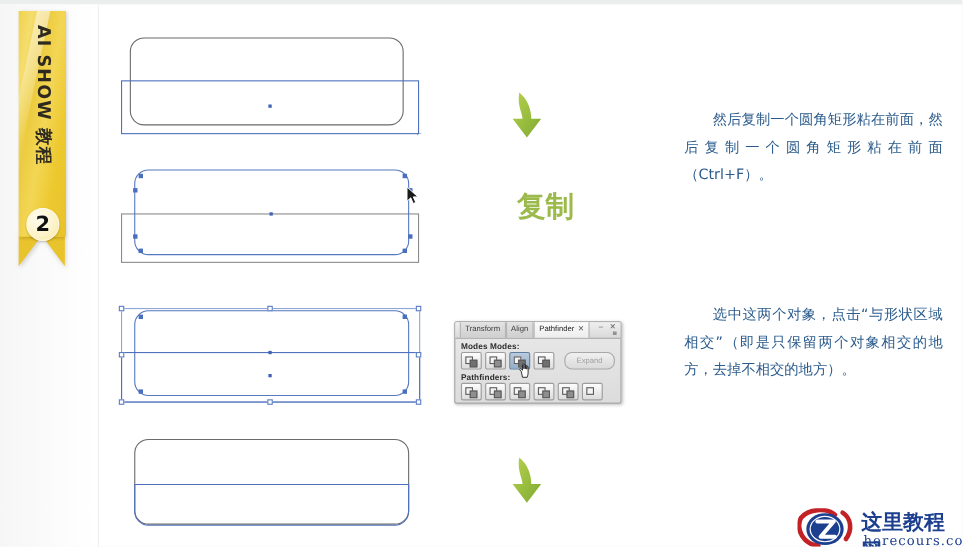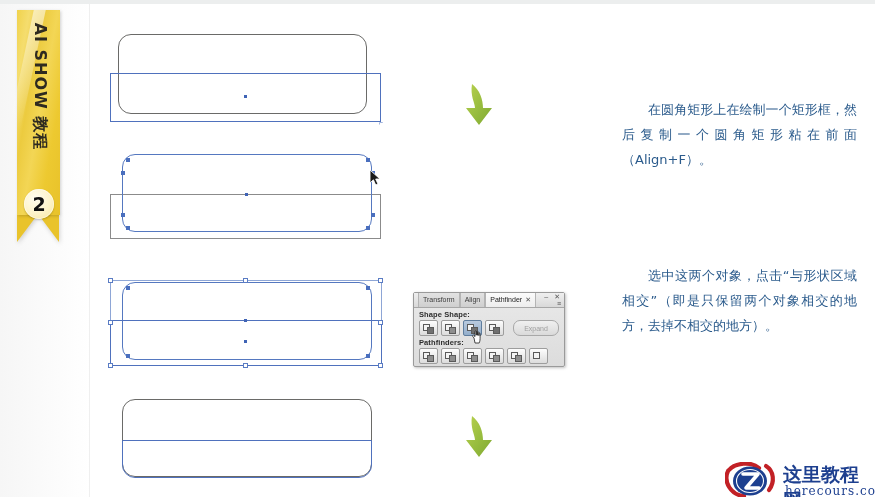--- a/index.html
+++ b/index.html
@@ -183,21 +183,21 @@
   .para {
     position: absolute;
     width: 235px;
     color: #2b5b8c;
     font-size: 13px;
     line-height: 25px;
     text-align: justify;
     font-family: "DejaVu Sans", sans-serif;
   }
   .para.p1 { left: 622px; top: 93px; }
-  .para.p2 { left: 622px; top: 259px; }
+  .para.p2 { left: 622px; top: 270px; }
   .para .indent { text-indent: 26px; display: block; }
 
   
   #pathfinder {
     position: absolute;
     left: 413px;
     top: 288px;
     width: 152px;
     height: 75px;
     background: linear-gradient(to bottom, #e9e9e9 0%, #dcdcdc 100%);
@@ -374,20 +374,21 @@
     <div class="anchor" style="left:261px; top:64px;"></div>
     <div class="center-dot" style="left:135px; top:44px;"></div>
     <div class="cursor-arrow" style="left:259px; top:20px;">
       <svg width="14" height="18" viewBox="0 0 14 18">
         <path d="M1,1 L1,14 L4.4,10.8 L6.7,16 L9,15 L6.7,10 L11,10 Z" fill="#1a1a1a" stroke="#ffffff" stroke-width="0.9"></path>
       </svg>
     </div>
   </div>
 
   <div id="green-caption">
+    <div class="l1">复制</div>
   </div>
 
   <div class="illus" style="left:110px; top:272px; width:285px; height:100px;">
     <div class="bbox" style="left:0px; top:4px; width:272px; height:86px;"></div>
     <div class="rr-blue" style="left:12px; top:6px; width:250px; height:78px;"></div>
     <div class="rect-blue" style="left:0px; top:44px; width:272px; height:46px;"></div>
     <div class="center-dot" style="left:134px; top:43px;"></div>
     <div class="center-dot" style="left:134px; top:64px;"></div>
     <div class="handle" style="left:-2px; top:2px;"></div>
     <div class="handle" style="left:133px; top:2px;"></div>
@@ -411,21 +412,21 @@
       <div class="pf-tab">
         <span>Align</span>
       </div>
       <div class="pf-tab active">
         <span>Pathfinder</span><span class="x">✕</span>
       </div>
       <div id="pf-winbtns">– ✕</div>
       <div id="pf-menuicon">≡</div>
     </div>
 
-    <div class="pf-label">Shape Shape:</div>
+    <div class="pf-label">Modes Modes:</div>
     <div class="pf-row">
       <div class="pf-btn">
         <span class="g1"></span>
         <span class="g2 gf"></span>
       </div>
       <div class="pf-btn">
         <span class="g1"></span>
         <span class="g2"></span>
       </div>
       <div class="pf-btn selected">
@@ -487,21 +488,21 @@
           <stop offset="0%" stop-color="#b9d14f"></stop>
           <stop offset="55%" stop-color="#97bc3e"></stop>
           <stop offset="100%" stop-color="#7fa832"></stop>
         </linearGradient>
       </defs>
       <path d="M14,2 C12,14 17,21 17,26 L8,26 L21,43 L34,26 L25,26 C25,18 22,8 14,2 Z" fill="url(#ga2)"></path>
     </svg>
   </div>
 
   <div class="para p1">
-    <span class="indent">在圆角矩形上在绘制一个矩形框，然后复制一个圆角矩形粘在前面（Align+F）。</span>
+    <span class="indent">然后复制一个圆角矩形粘在前面，然后复制一个圆角矩形粘在前面（Ctrl+F）。</span>
   </div>
   <div class="para p2">
     <span class="indent">选中这两个对象，点击“与形状区域相交”（即是只保留两个对象相交的地方，去掉不相交的地方）。</span>
   </div>
 
   <div id="watermark">
     <svg width="60" height="38" viewBox="0 0 60 38">
       <path d="M4,8 C10,1 26,-1 34,6" stroke="#c22126" stroke-width="4.2" fill="none" stroke-linecap="round"></path>
       <path d="M3,9 C-2,20 6,33 19,34" stroke="#c22126" stroke-width="4.2" fill="none" stroke-linecap="round"></path>
       <path d="M44,28 C50,20 49,9 41,4" stroke="#c22126" stroke-width="4.2" fill="none" stroke-linecap="round"></path>

